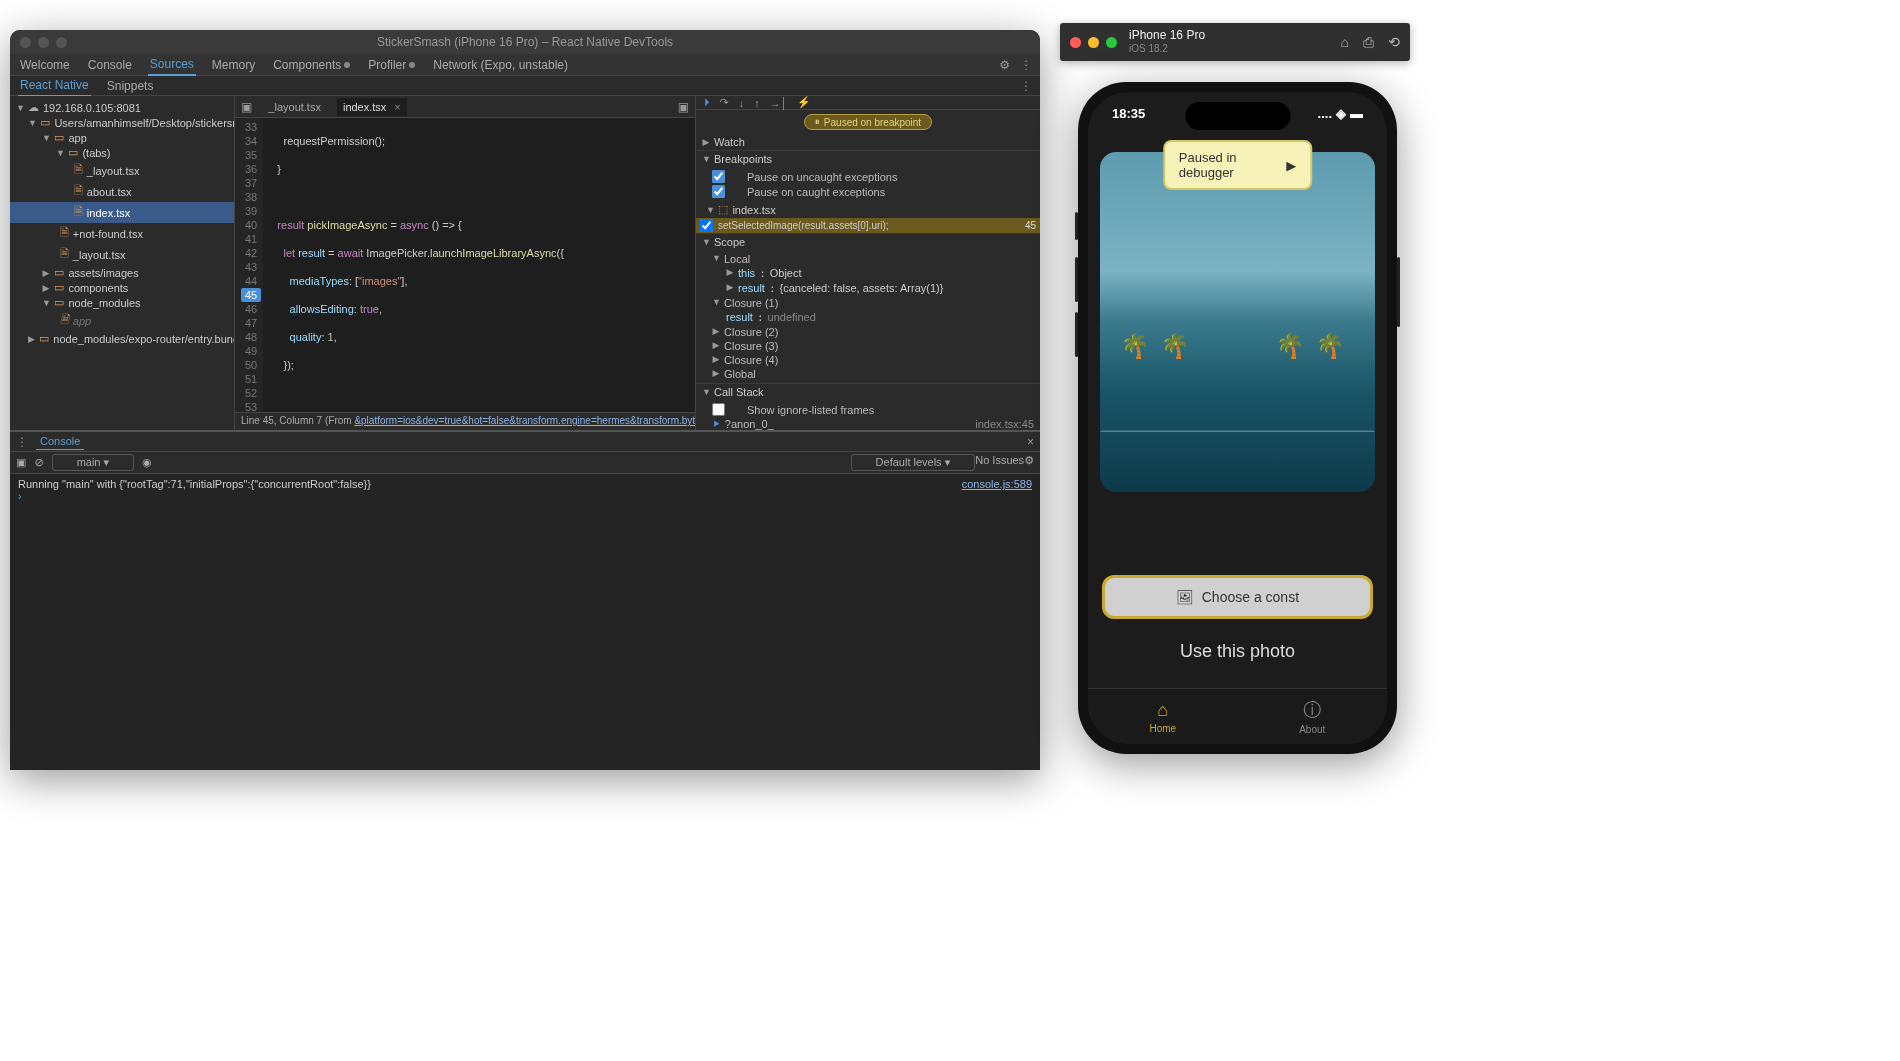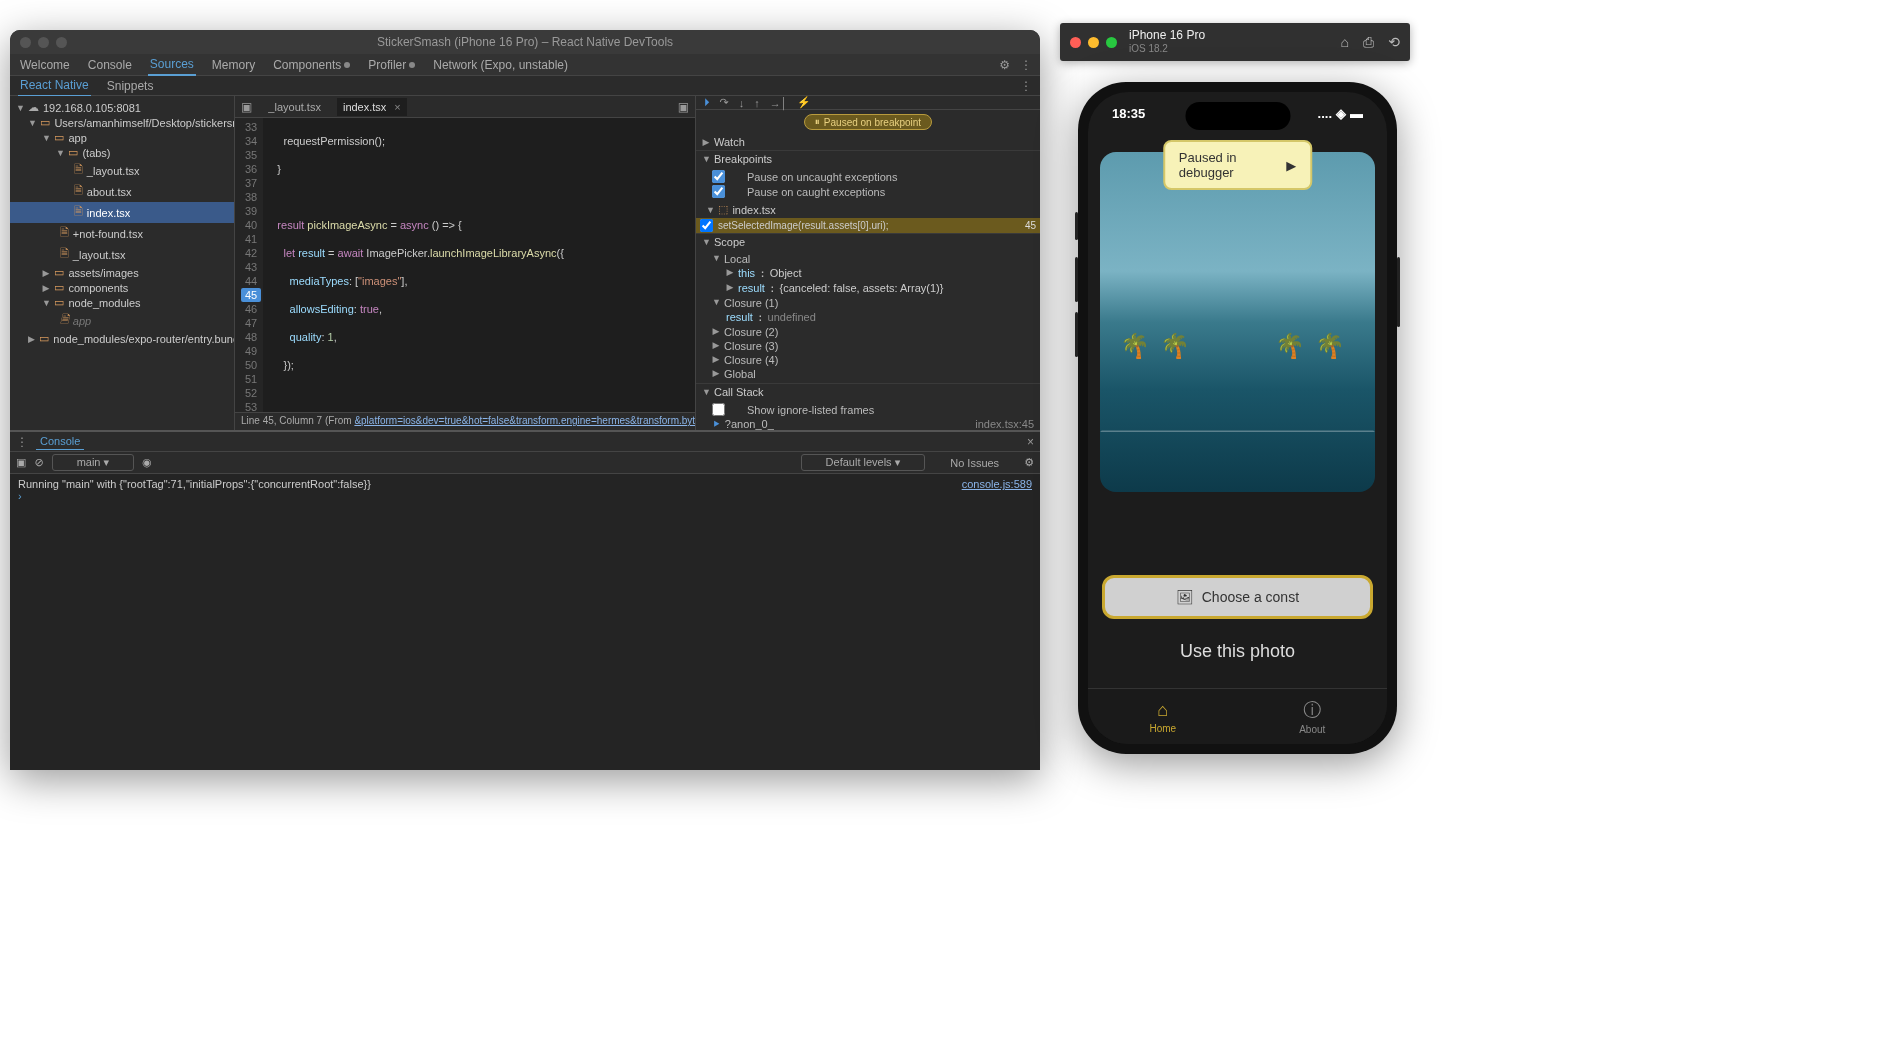--- a/index.html
+++ b/index.html
@@ -53,21 +53,21 @@
 .bp-item .ln{margin-left:auto;color:#ddd}
 .scope-row{display:flex;gap:4px;padding:1px 0;font-family:Menlo,monospace}
 .scope-k{color:#9cdcfe}.scope-v{color:#ccc}.scope-t{color:#888}
 .console-wrap{border-top:2px solid #555;display:flex;flex-direction:column;flex-shrink:0;height:340px}
 .ctabs{height:20px;display:flex;align-items:center;background:#2b2b2b;border-bottom:1px solid #444;padding:0 6px}
 .ctab{color:#5a9fd4;border-bottom:1px solid #5a9fd4;padding:2px 4px;font-size:11px}
 .ctabs .xx{margin-left:auto;color:#999}
 .cfilter{height:22px;display:flex;align-items:center;background:#2b2b2b;border-bottom:1px solid #444;padding:0 6px;gap:8px;font-size:11px;color:#aaa}
 .cfilter .sel{border:1px solid #555;border-radius:3px;padding:1px 24px}
 .cfilter input{background:transparent;border:none;color:#ccc;flex:1;outline:none}
-.cfilter .right{margin-left:auto;display:flex;gap:25px;align-items:center}
+.cfilter .right{margin-left:auto;display:flex;gap:0;}
 .clog{flex:1;background:#242424;padding:4px 8px;font-family:Menlo,monospace;font-size:11px;color:#ccc;overflow:auto}
 .clog .row{display:flex}
 .clog .link{color:#8ab4e8;text-decoration:underline;margin-left:auto;cursor:pointer}
 .clog a{color:#8ab4e8;text-decoration:underline}
 .prompt{color:#5a9fd4}
 .sim-titlebar{position:absolute;left:1060px;top:23px;width:350px;height:38px;background:#303030;border-radius:3px;display:flex;align-items:center;padding:0 10px;box-shadow:0 2px 10px rgba(0,0,0,.3)}
 .sim-titlebar .traffic .dot-r{background:#ff5f57}.sim-titlebar .traffic .dot-y{background:#febc2e}.sim-titlebar .traffic .dot-g{background:#28c840}
 .sim-titlebar .traffic{position:static;margin-right:12px}
 .sim-title{color:#eee;font-size:12px;line-height:13px}
 .sim-title small{color:#888;font-size:10px}

